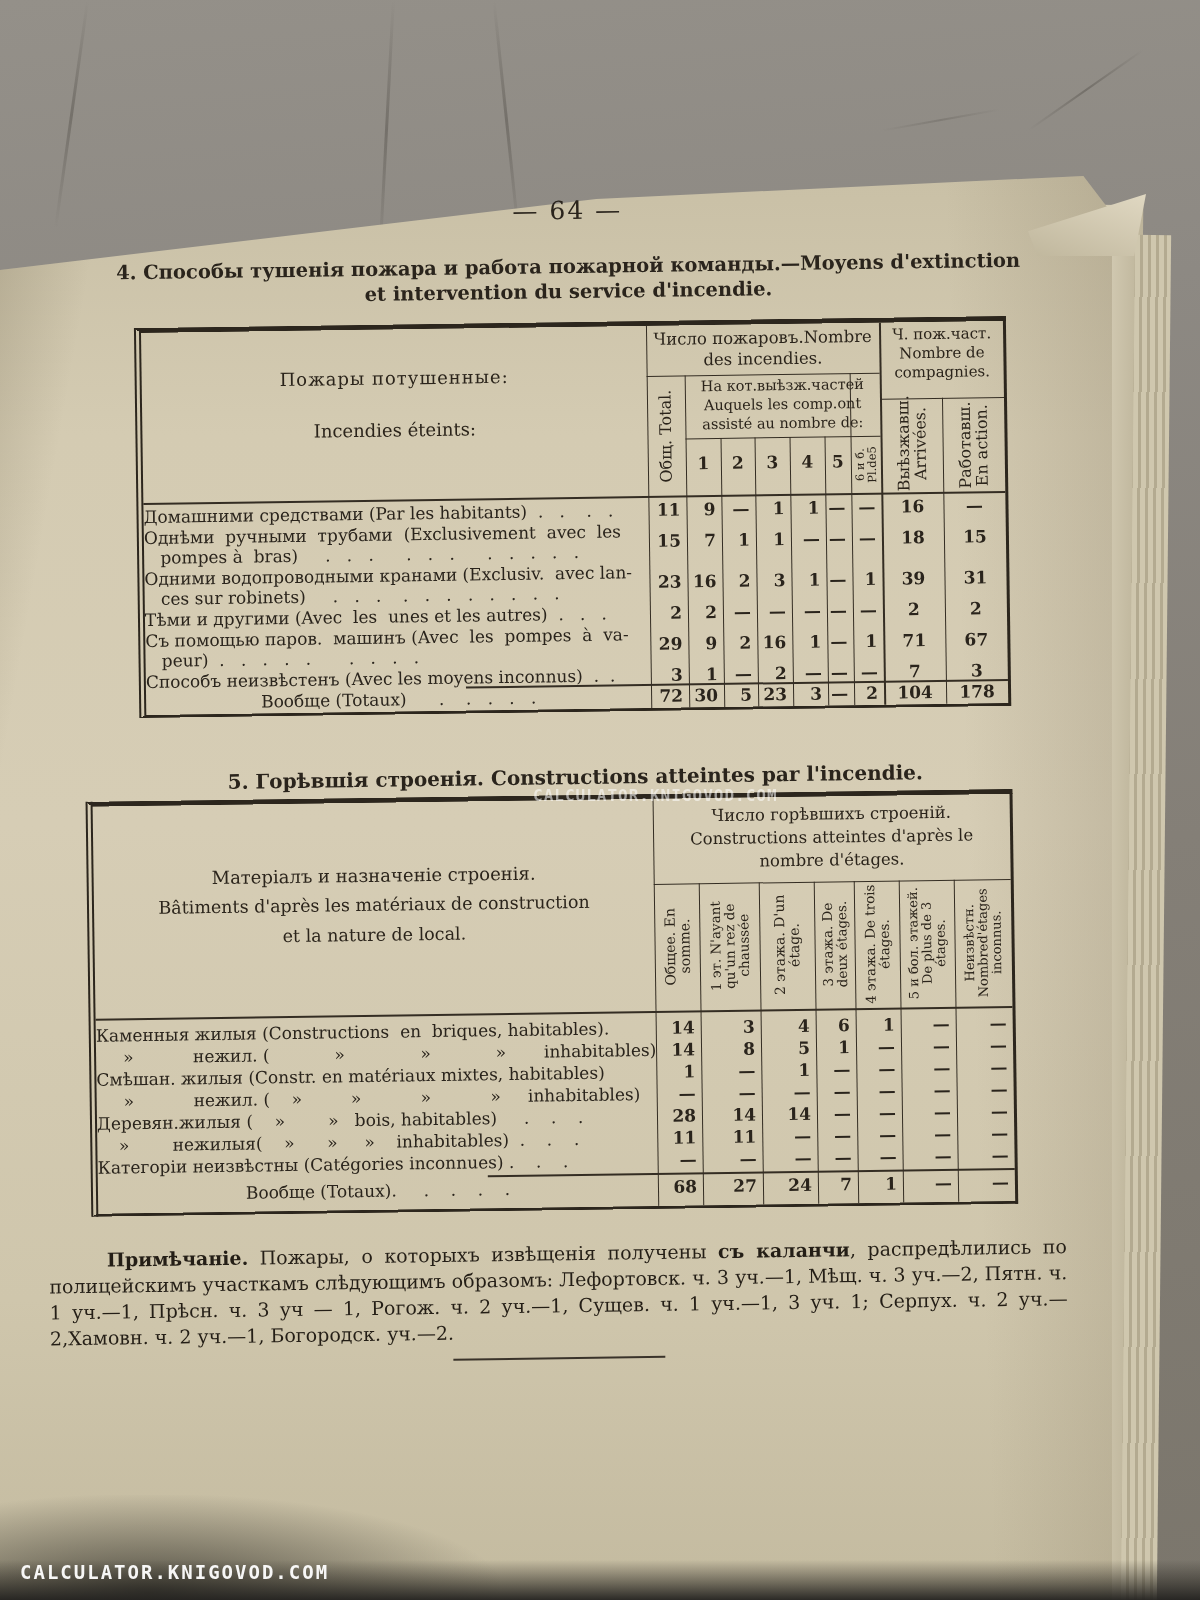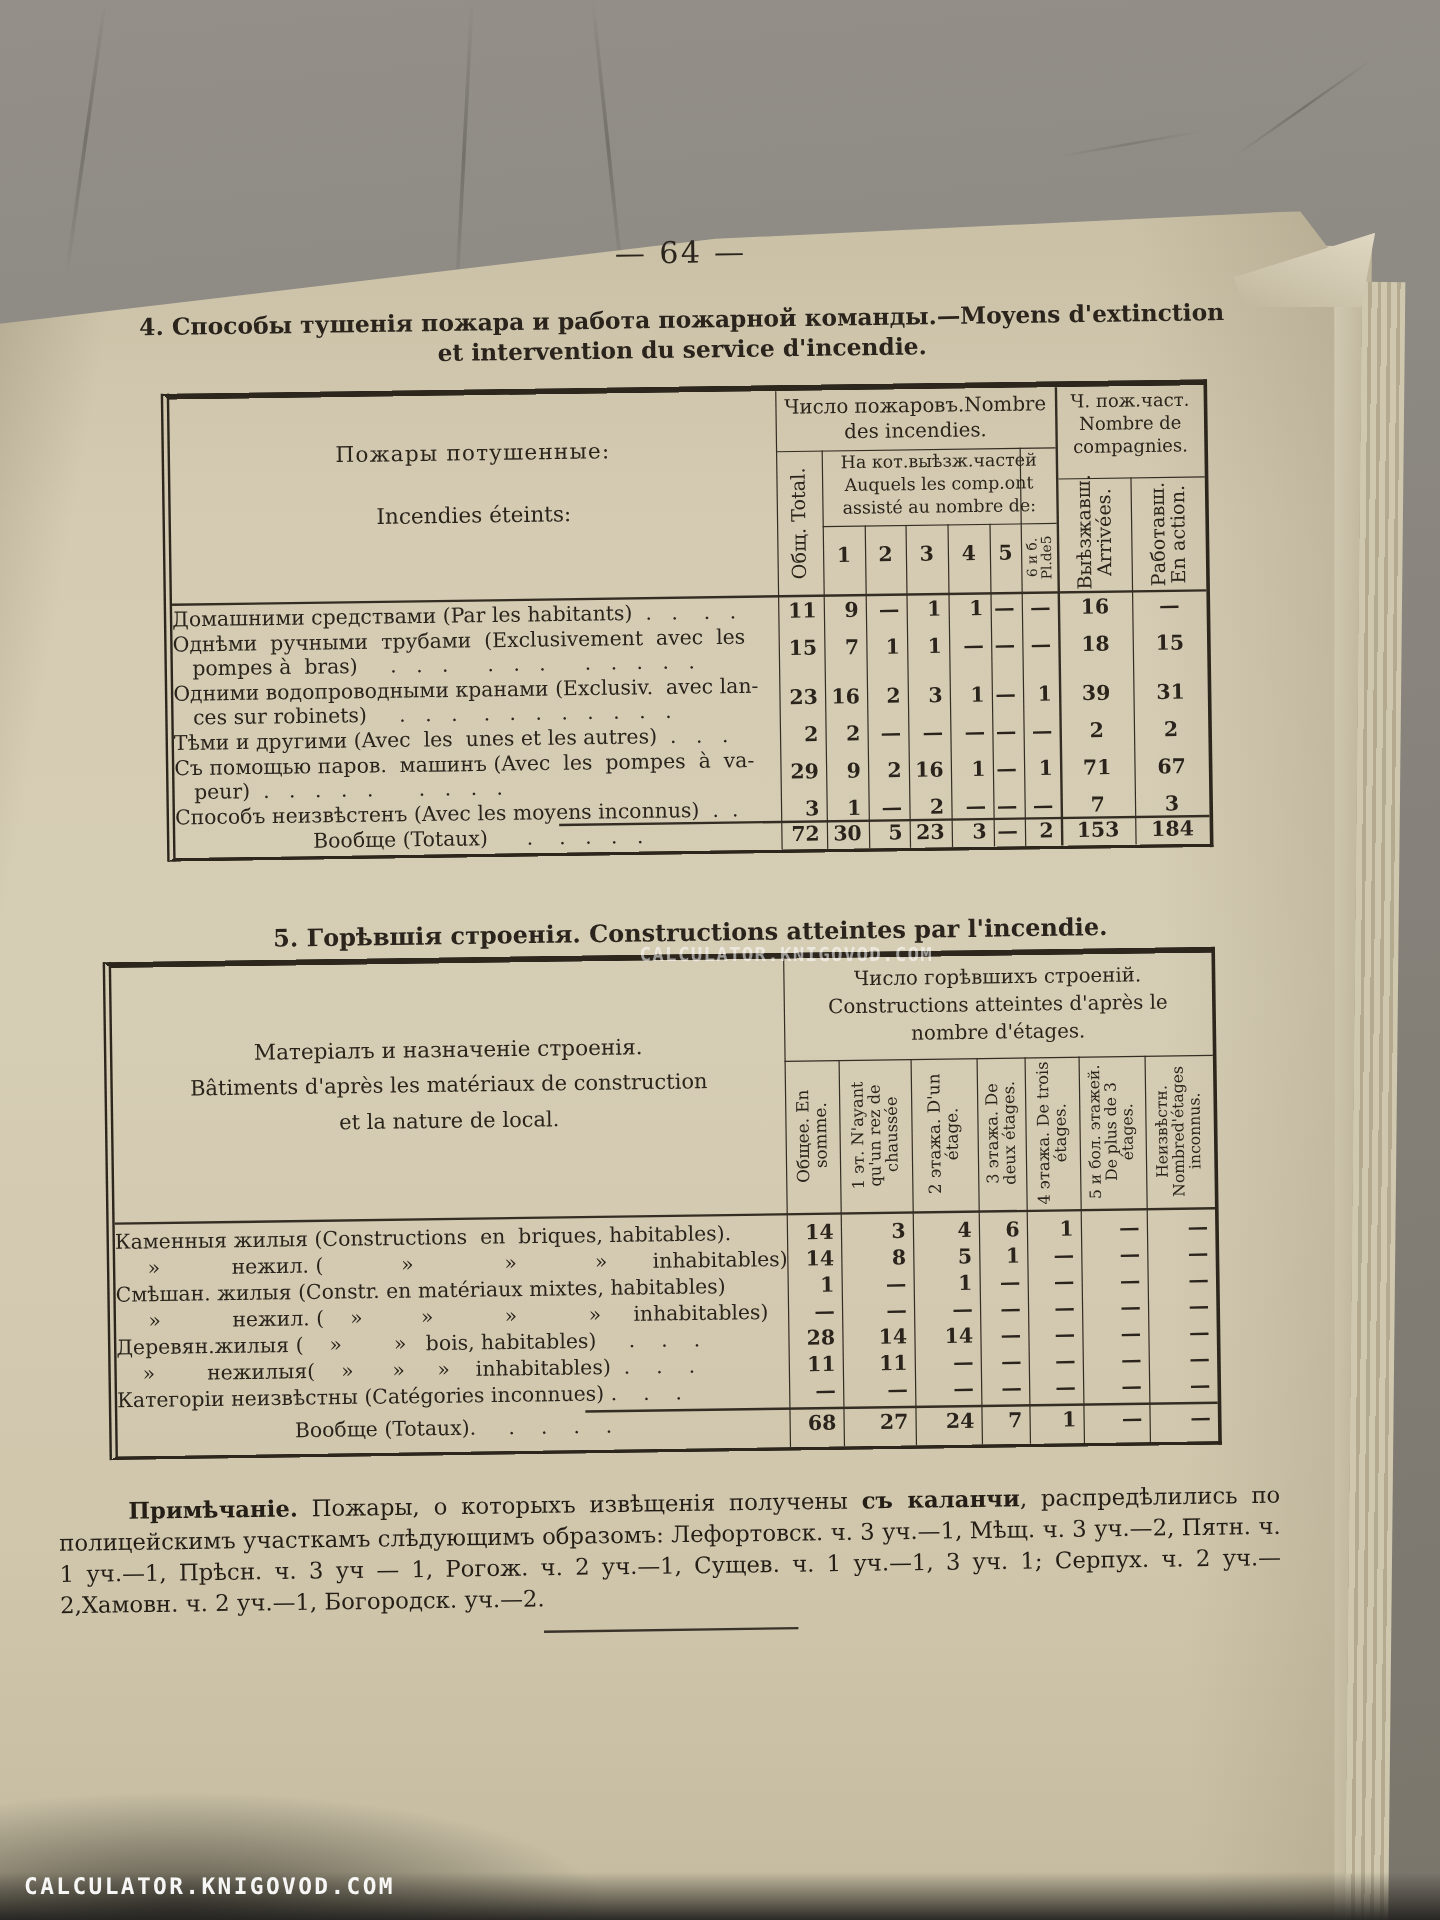--- a/index.html
+++ b/index.html
@@ -167,22 +167,22 @@
 
       <div class="abs trow" style="left:0;top:360px;width:862px;height:20px;">
         <div class="lab a0 ctr" style="white-space:pre;"><span>Вообще (Totaux)      .    .   .   .   .</span></div>
         <div class="num a1">72</div>
         <div class="num a2">30</div>
         <div class="num a3">5</div>
         <div class="num a4">23</div>
         <div class="num a5">3</div>
         <div class="num a6">—</div>
         <div class="num a7">2</div>
-        <div class="num cen a8">153</div>
-        <div class="num cen a9">184</div>
+        <div class="num cen a8">104</div>
+        <div class="num cen a9">178</div>
       </div>
     </div>
 
     <div class="cline" style="top:765px;font-size:20px;font-weight:bold;">5. Горѣвшія строенія. Constructions atteintes par l'incendie.</div>
 
     <div class="tbl" style="left:85px;top:795px;width:927px;height:415px;">
 
       <div class="vl" style="left:560px;top:0;height:407px;"></div>
       <div class="vl" style="left:605px;top:85px;height:322px;"></div>
       <div class="vl" style="left:665px;top:85px;height:322px;"></div>

